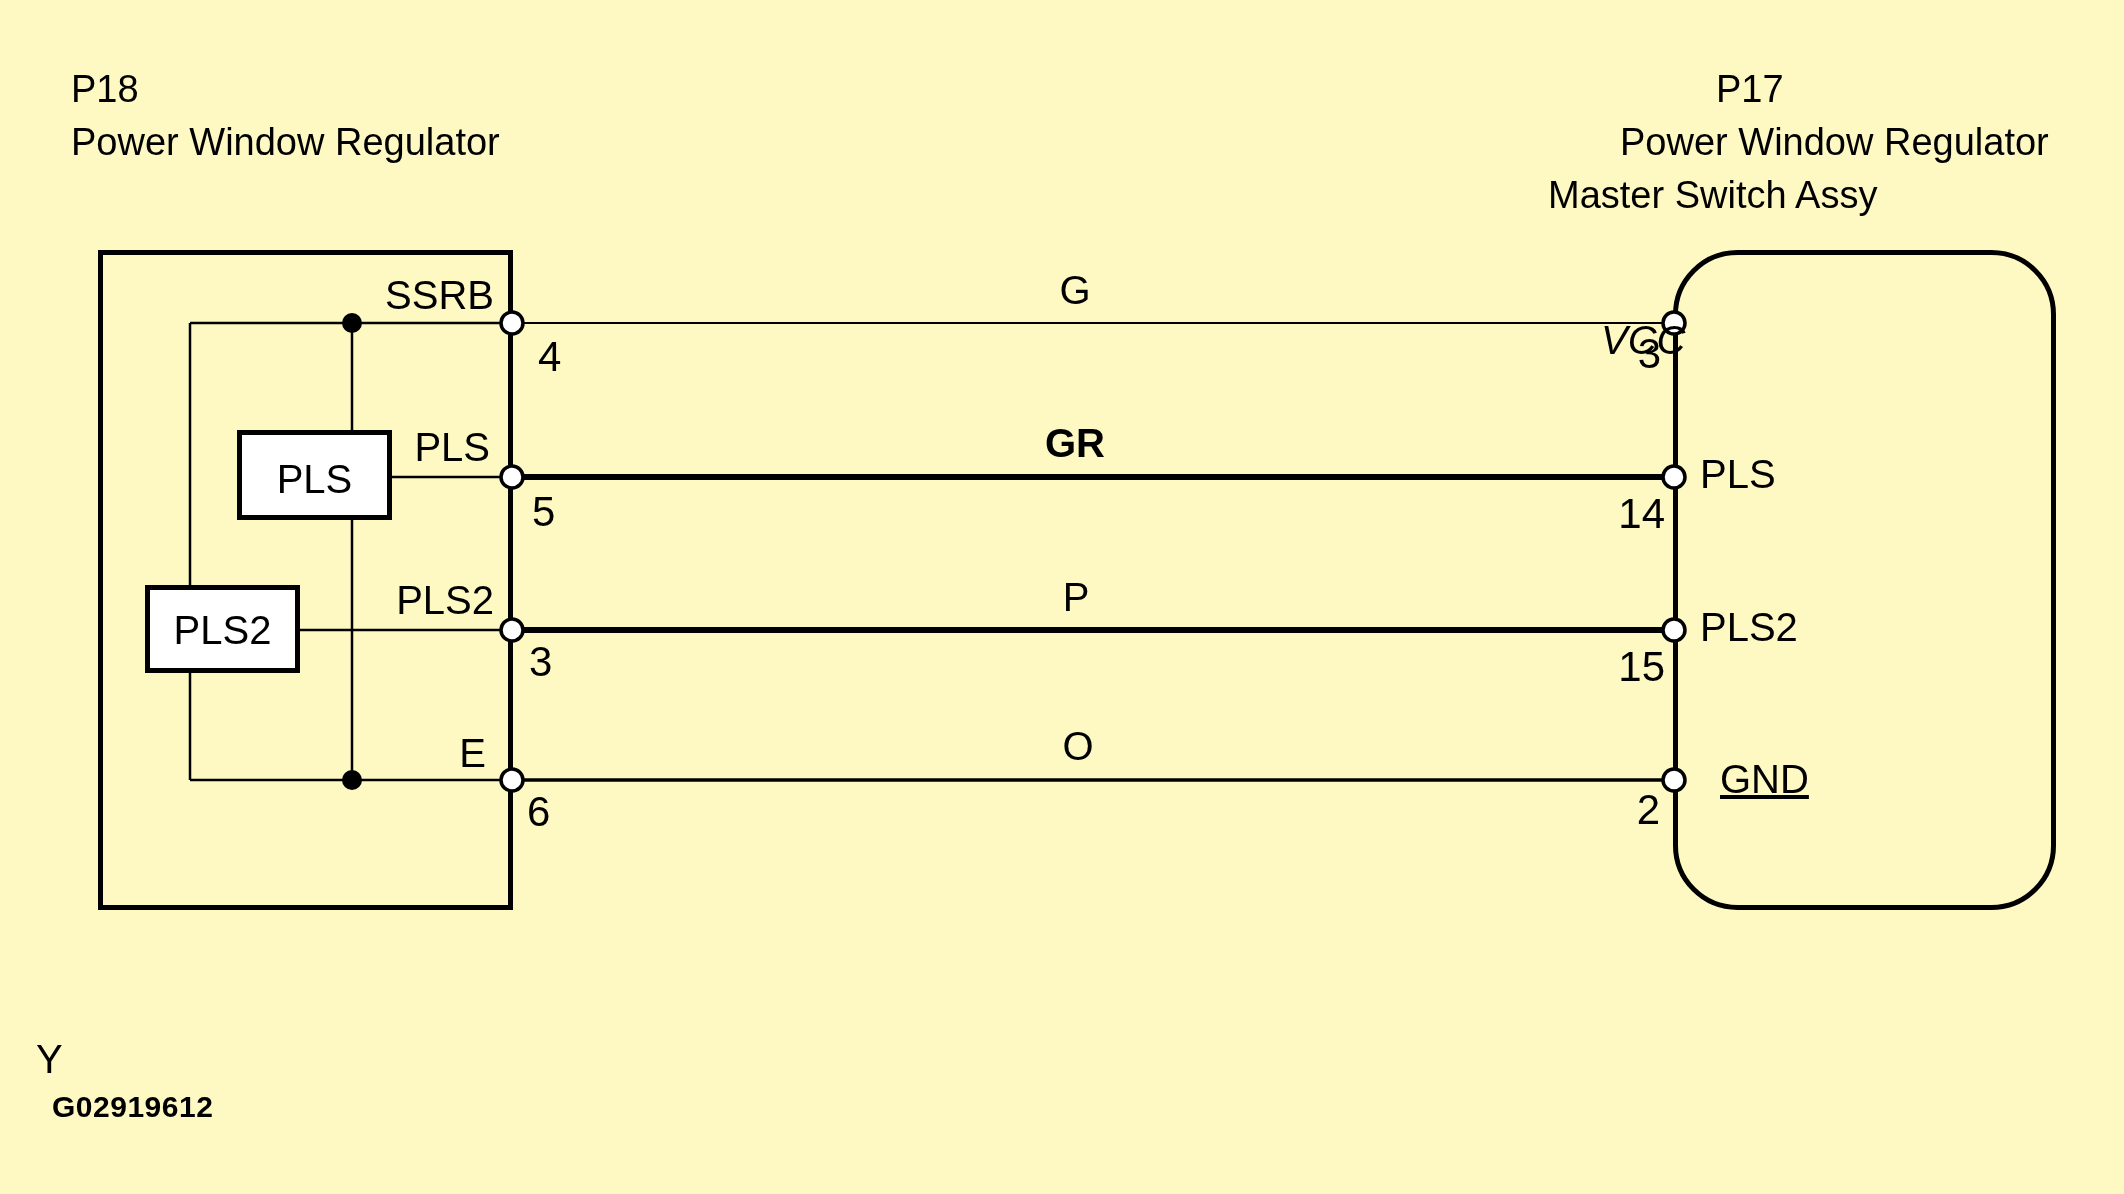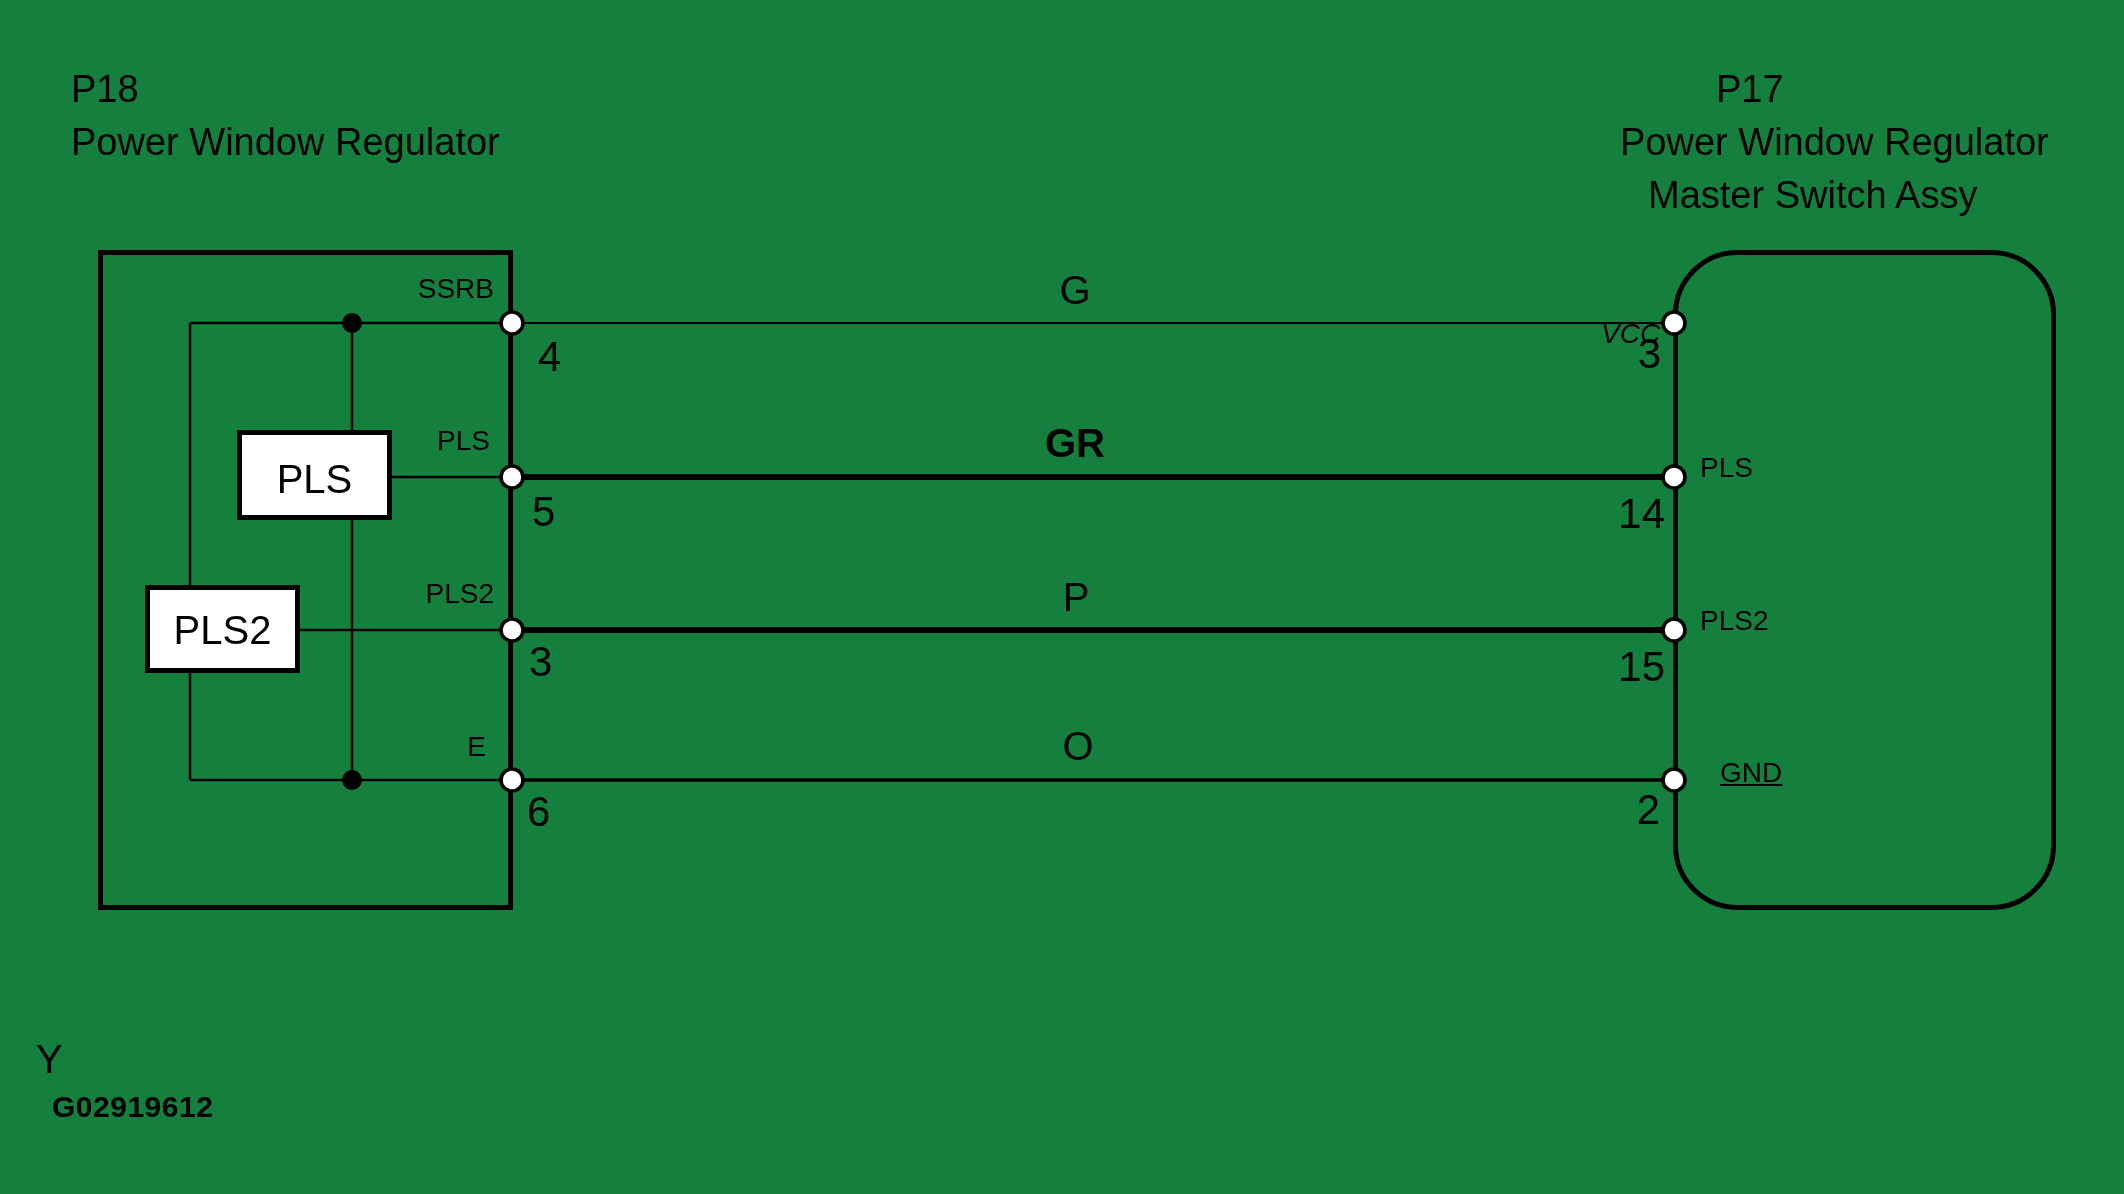--- a/index.html
+++ b/index.html
@@ -1,27 +1,27 @@
 <!DOCTYPE html>
 <html><head>
 <meta charset="utf-8">
 <style>
   html,body{margin:0;padding:0;background:#ffffff;}
   #stage{
     position:relative;
     width:2124px;height:1194px;
-    background:#15803d;
+    background:#fef9c3;
     font-family:"Liberation Sans", sans-serif;
     color:#000;
     overflow:hidden;
   }
   #diagram-svg{position:absolute;left:0;top:0;}
   .lbl{position:absolute;line-height:1;white-space:nowrap;color:#000;}
   .hdr{font-size:38px;}
-  .pin-name{font-size:28px;}
+  .pin-name{font-size:40px;}
   .pin-num{font-size:42px;}
   .wire-lbl{font-size:40px;transform:translateX(-50%);}
   .comp-lbl{font-size:40px;text-align:center;}
   .right-align{text-align:right;}
   .foot-y{font-size:40px;}
   .foot-code{font-size:30px;font-weight:bold;letter-spacing:0.5px;margin-left:16px;}
 </style>
 </head>
 <body>
 
@@ -61,21 +61,21 @@
     <circle cx="1674" cy="477" r="11" fill="#ffffff" stroke="#000" stroke-width="3.5"></circle>
     <circle cx="1674" cy="630" r="11" fill="#ffffff" stroke="#000" stroke-width="3.5"></circle>
     <circle cx="1674" cy="780" r="11" fill="#ffffff" stroke="#000" stroke-width="3.5"></circle>
   </svg>
 
   <div class="lbl hdr" style="left:71px;top:70px;">P18</div>
   <div class="lbl hdr" style="left:71px;top:123px;">Power Window Regulator</div>
 
   <div class="lbl hdr" style="left:1716px;top:70px;">P17</div>
   <div class="lbl hdr" style="left:1620px;top:123px;">Power Window Regulator</div>
-  <div class="lbl hdr" style="left:1648px;top:176px;">Master Switch Assy</div>
+  <div class="lbl hdr" style="left:1548px;top:176px;">Master Switch Assy</div>
 
   <div class="lbl pin-name right-align" style="right:1630px;top:275px;">SSRB</div>
   <div class="lbl pin-name right-align" style="right:1634px;top:427px;">PLS</div>
   <div class="lbl pin-name right-align" style="right:1630px;top:580px;">PLS2</div>
   <div class="lbl pin-name right-align" style="right:1638px;top:733px;">E</div>
 
   <div class="lbl pin-num" style="left:538px;top:336px;">4</div>
   <div class="lbl pin-num" style="left:532px;top:491px;">5</div>
   <div class="lbl pin-num" style="left:529px;top:641px;">3</div>
   <div class="lbl pin-num" style="left:527px;top:791px;">6</div>

